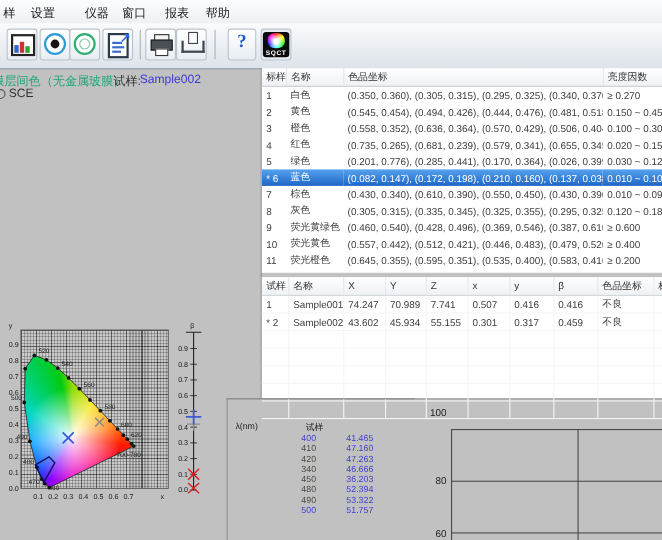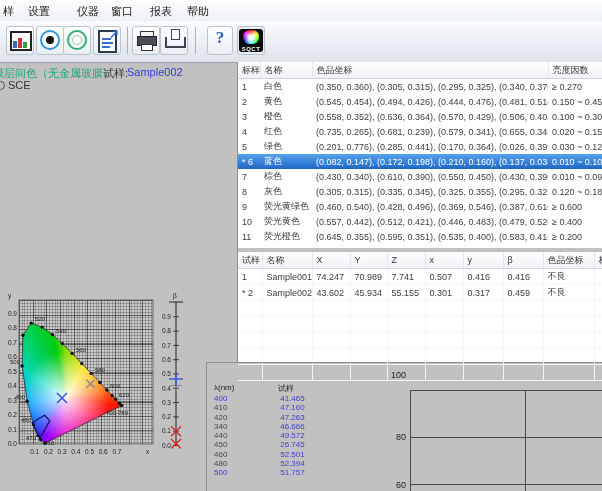--- a/index.html
+++ b/index.html
@@ -53,21 +53,21 @@
   thead th{height:16px;background:linear-gradient(#ffffff,#eff1f5);border-bottom:1px solid #cfd4da;
         border-right:1px solid #e4e7ec;color:#333;}
   .std-table{position:absolute;left:238px;top:62px;width:450px;}
   .smp-table{position:absolute;left:238px;top:252px;width:416px;}
   .smp-table td{border-bottom:1px solid #f4f5f7;border-right:1px solid #f4f5f7;}
   tr.sel td{background:linear-gradient(#55a2ee,#1f66c5);color:#fff;border-color:#2a6fc8;}
   
   .spec{left:206px;top:362px;width:170px;height:129px;border-left:1px solid #8f8f8f;border-top:1px solid #8f8f8f;overflow:hidden;}
   .spec-head{position:absolute;left:7px;top:20px;font-size:8px;color:#222;}
   .spec-rows{position:absolute;left:7px;top:31px;width:160px;}
-  .spec-row{height:9.3px;line-height:9.3px;font-size:8px;}
+  .spec-row{height:9.3px;line-height:9.3px;font-size:8px;text-align:center;}
   .spec-row .wl{display:inline-block;width:64px;color:#4a4a42;}
   .spec-row .val{display:inline-block;color:#3f3fd0;}
   .spec-row.blue .wl{color:#3f3fd0;}
   
   .ry{position:absolute;width:26px;text-align:right;font-size:9px;color:#222;}
   .cline{position:absolute;background:#4a4a4a;}
   
   .grid{left:19px;top:300px;width:134px;height:144px;background-color:#c9c9c9;
     background-image:
       repeating-linear-gradient(to right, rgba(0,0,0,.22) 0 1px, transparent 1px 2.74px),
@@ -396,41 +396,37 @@
         <div class="spec-row">
           <span class="wl">420</span>
           <span class="val">47.263</span>
         </div>
 
         <div class="spec-row">
           <span class="wl">340</span>
           <span class="val">46.666</span>
         </div>
 
-        <div class="spec-row">
-          <span class="wl">440</span>
-          <span class="val">49.572</span>
-        </div>
 
         <div class="spec-row">
           <span class="wl">450</span>
-          <span class="val">26.745</span>
-        </div>
-
-        <div class="spec-row">
-          <span class="wl">460</span>
-          <span class="val">52.501</span>
-        </div>
+          <span class="val">36.203</span>
+        </div>
+
 
 
         <div class="spec-row">
           <span class="wl">480</span>
           <span class="val">52.394</span>
         </div>
 
+        <div class="spec-row">
+          <span class="wl">490</span>
+          <span class="val">53.322</span>
+        </div>
 
         <div class="spec-row blue">
           <span class="wl">500</span>
           <span class="val">51.757</span>
         </div>
       </div>
   </div>
 
   <div>
     <div class="ry" style="left:380px;top:370px">100</div>

